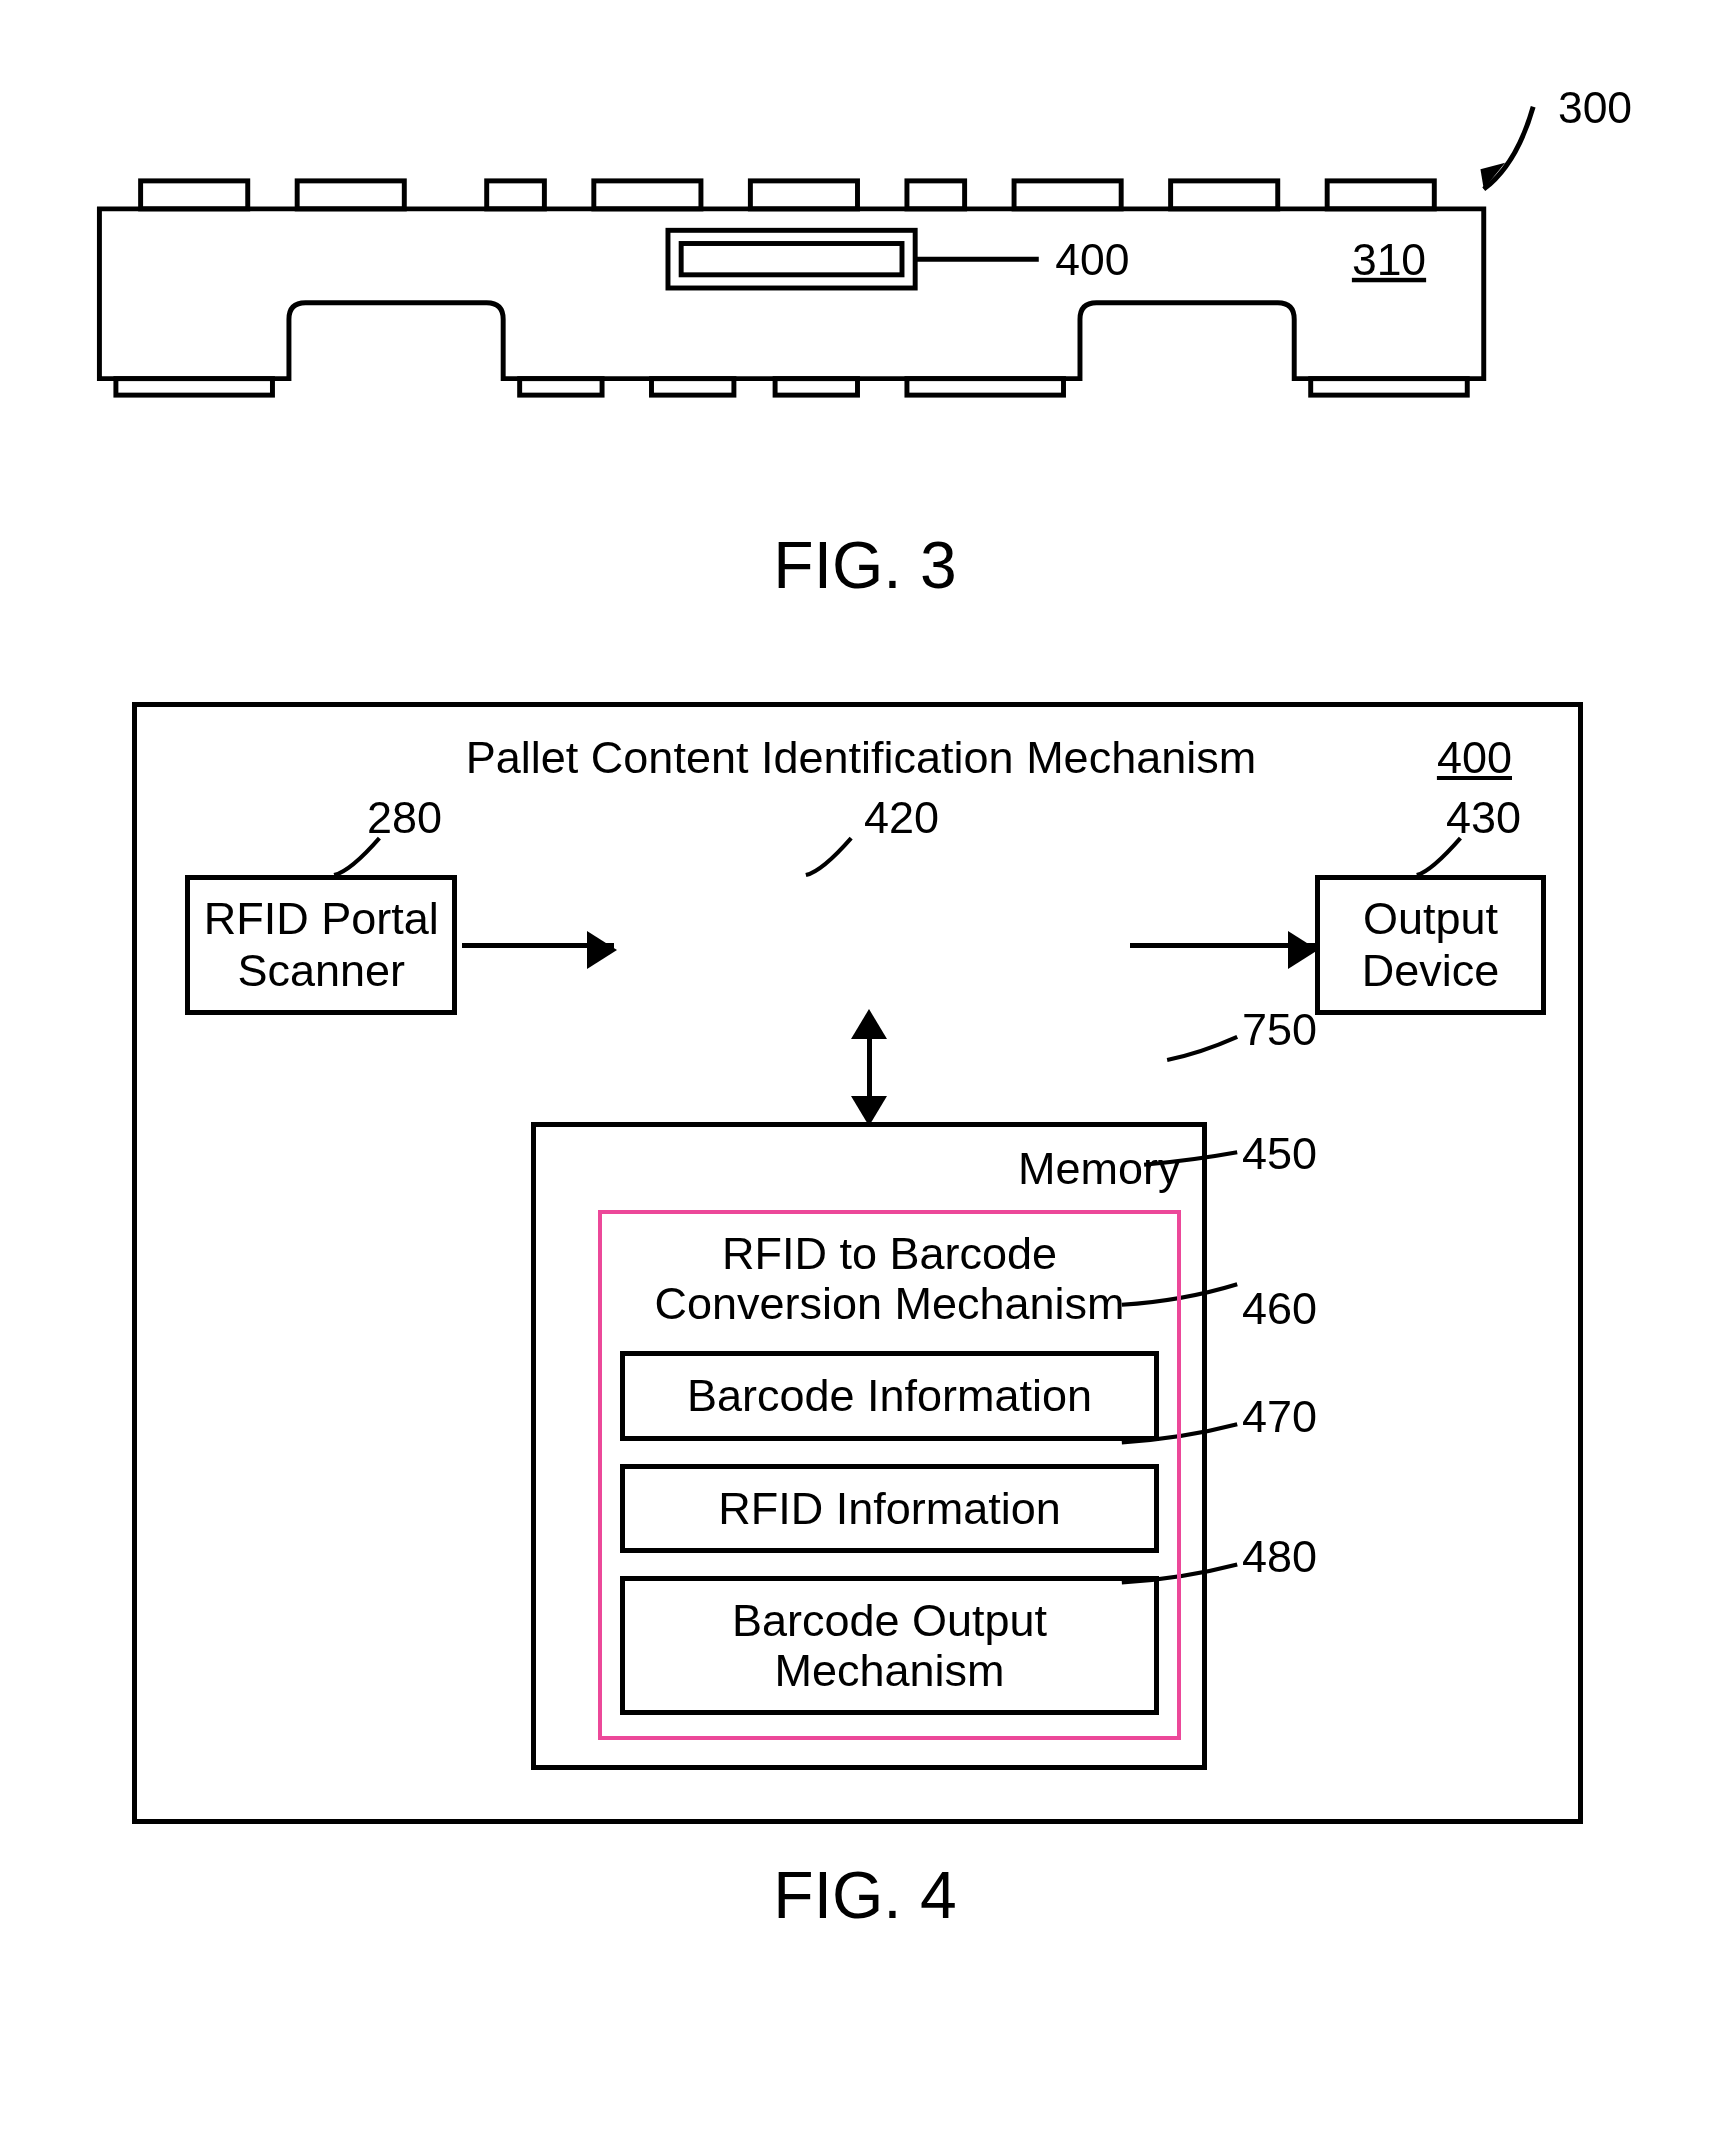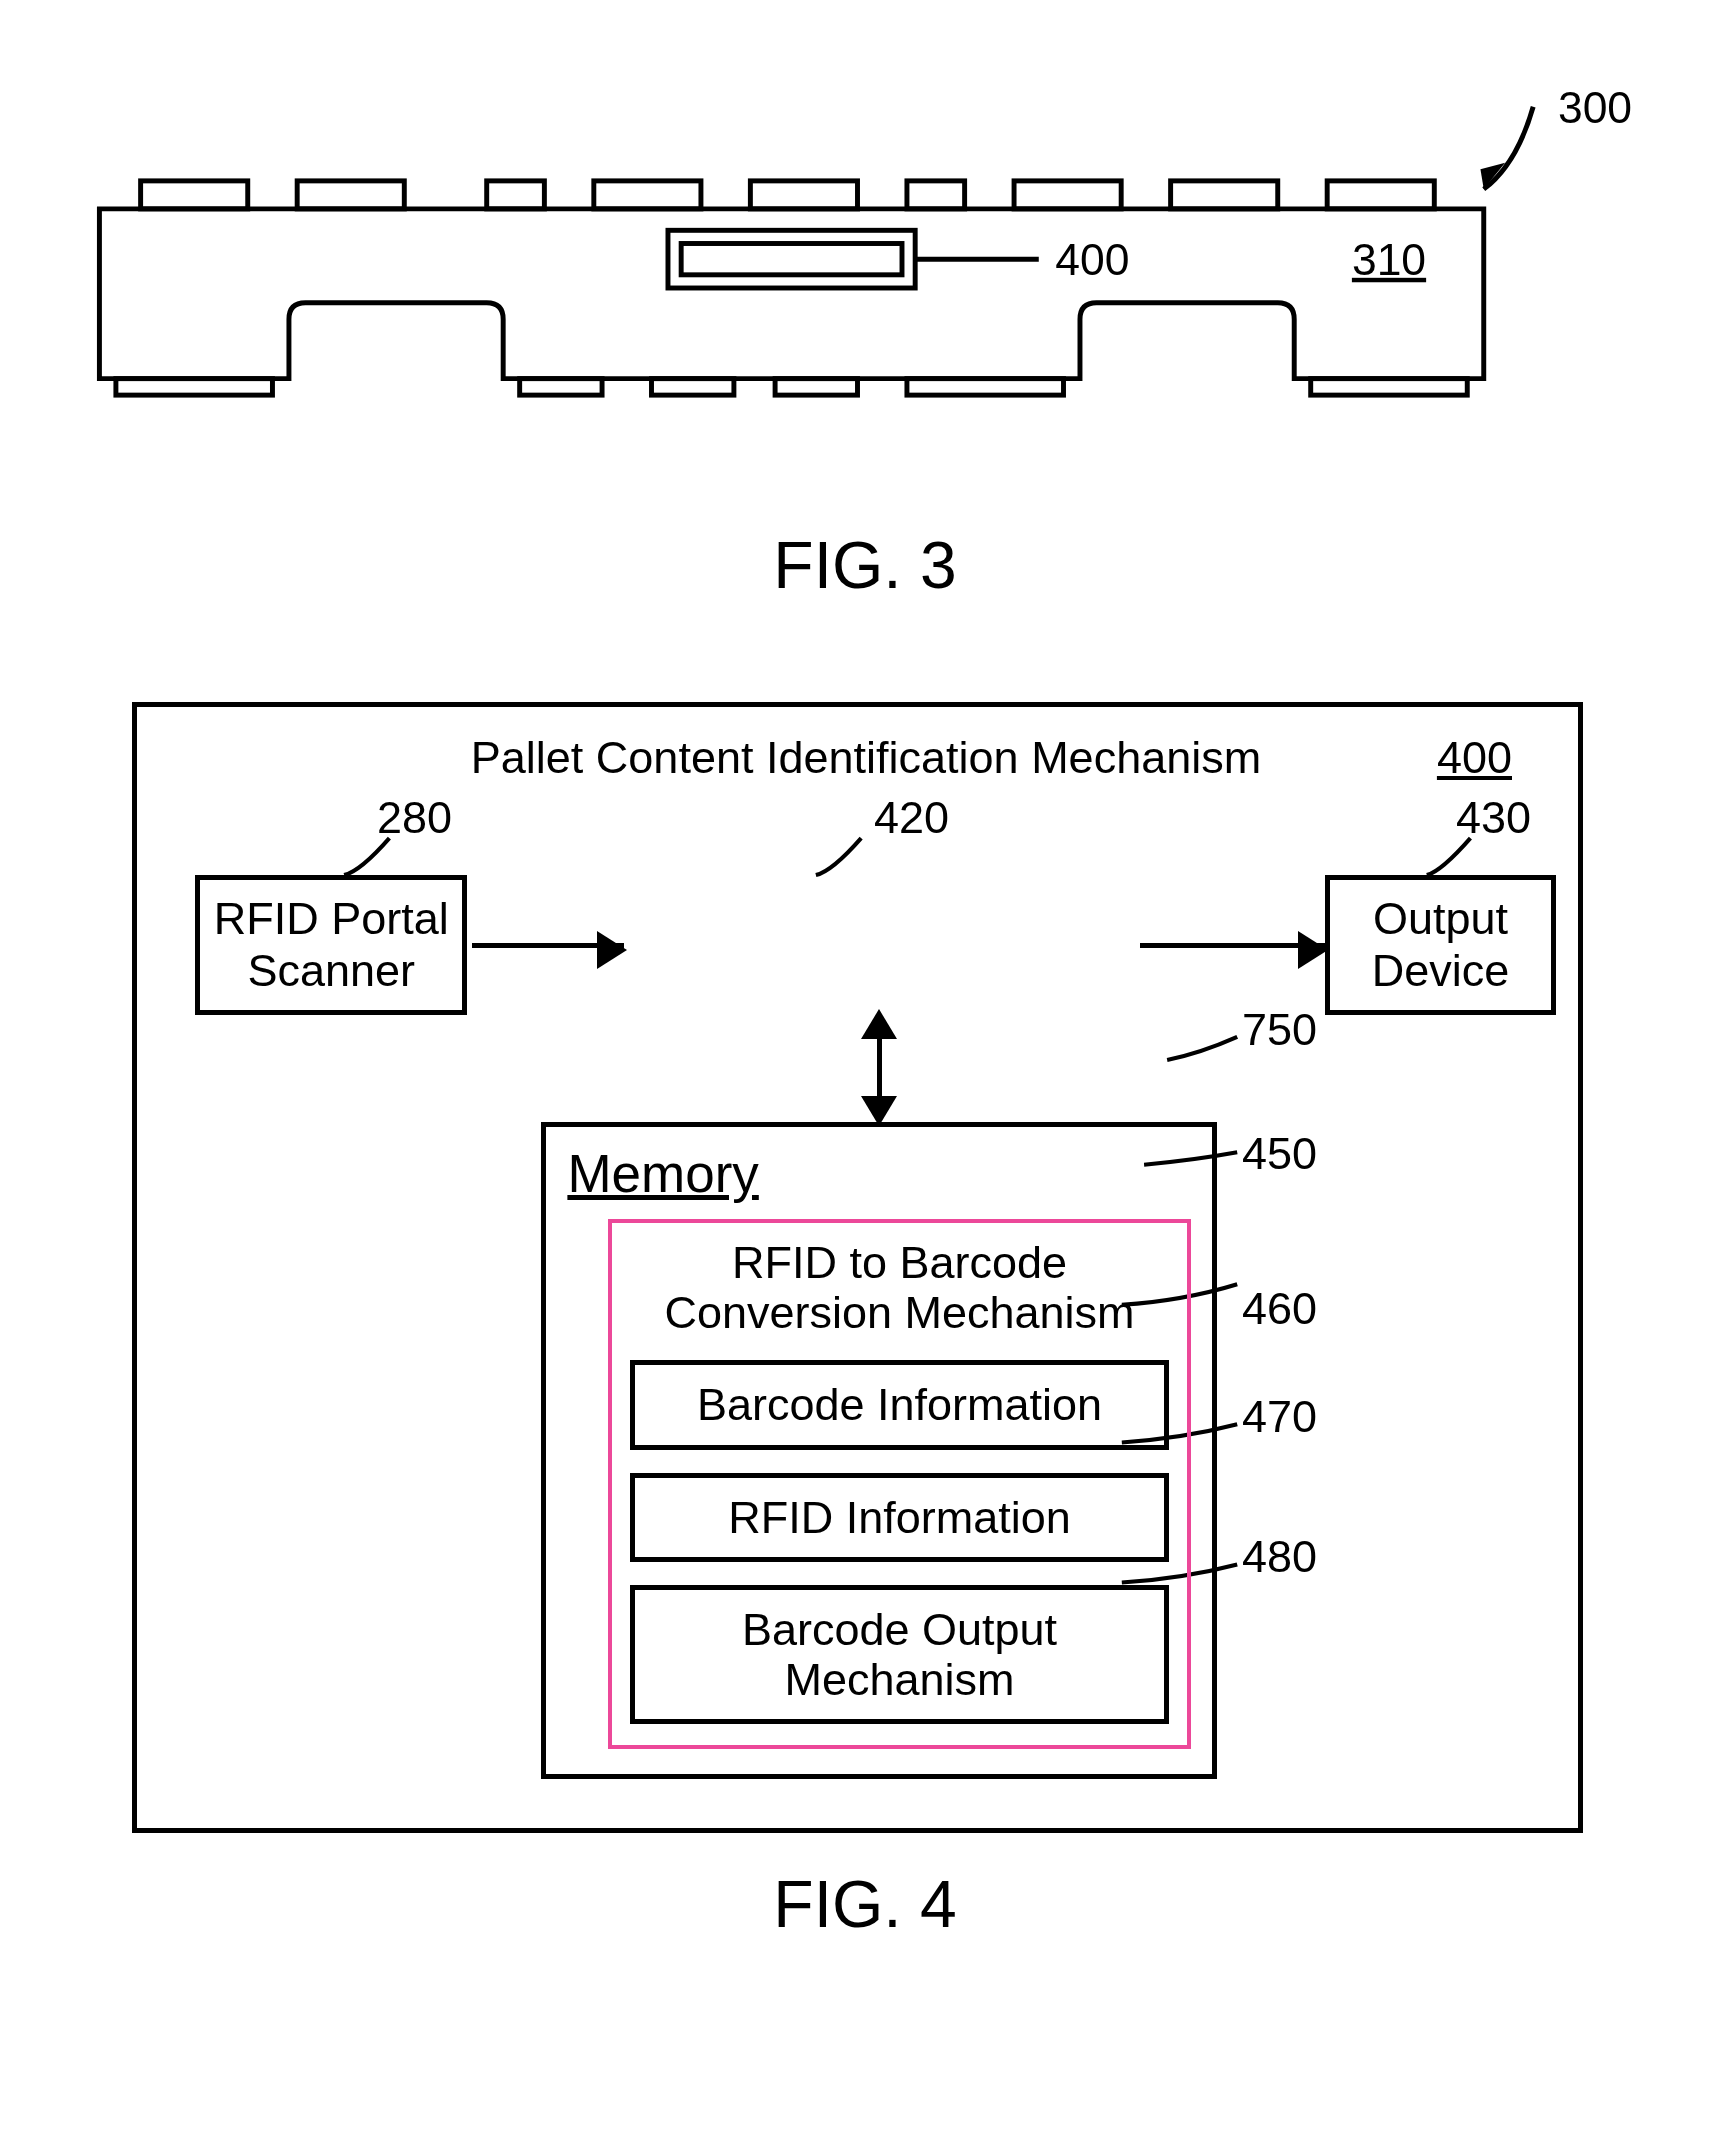--- a/index.html
+++ b/index.html
@@ -35,21 +35,21 @@
   .fig4-wrap {
     position: relative;
     width: 1649px;
     margin-top: 33px;
   }
   .fig4-outer {
     position: relative;
     border: 5px solid #000;
     width: 1451px;
     margin-left: 99px;
-    padding: 25px 33px 49px 50px;
+    padding: 25px 33px 49px 40px;
     box-sizing: border-box;
   }
   .fig4-title-row {
     text-align: center;
     font-size: 45px;
     margin-bottom: 8.2px;
     position: relative;
   }
   .fig4-title-num {
     text-decoration: underline;
@@ -161,23 +161,22 @@
     margin-top: 107px;
     margin-left: 354px;
     width: 676px;
   }
   .memory-box {
     border: 5px solid #000;
     padding: 16.5px 21.4px 25px 21.4px;
     box-sizing: border-box;
   }
   .memory-title {
-    font-size: 53px;
-    text-align: left;
-    text-decoration: underline;
+    font-size: 45px;
+    text-align: right;
   }
   .conversion-box {
     border: 4px solid #ec4899;
     margin-top: 15px;
     padding: 15px 18px 21.4px 18px;
     margin-left: 41px;
   }
   .conversion-title {
     font-size: 45px;
     text-align: center;

